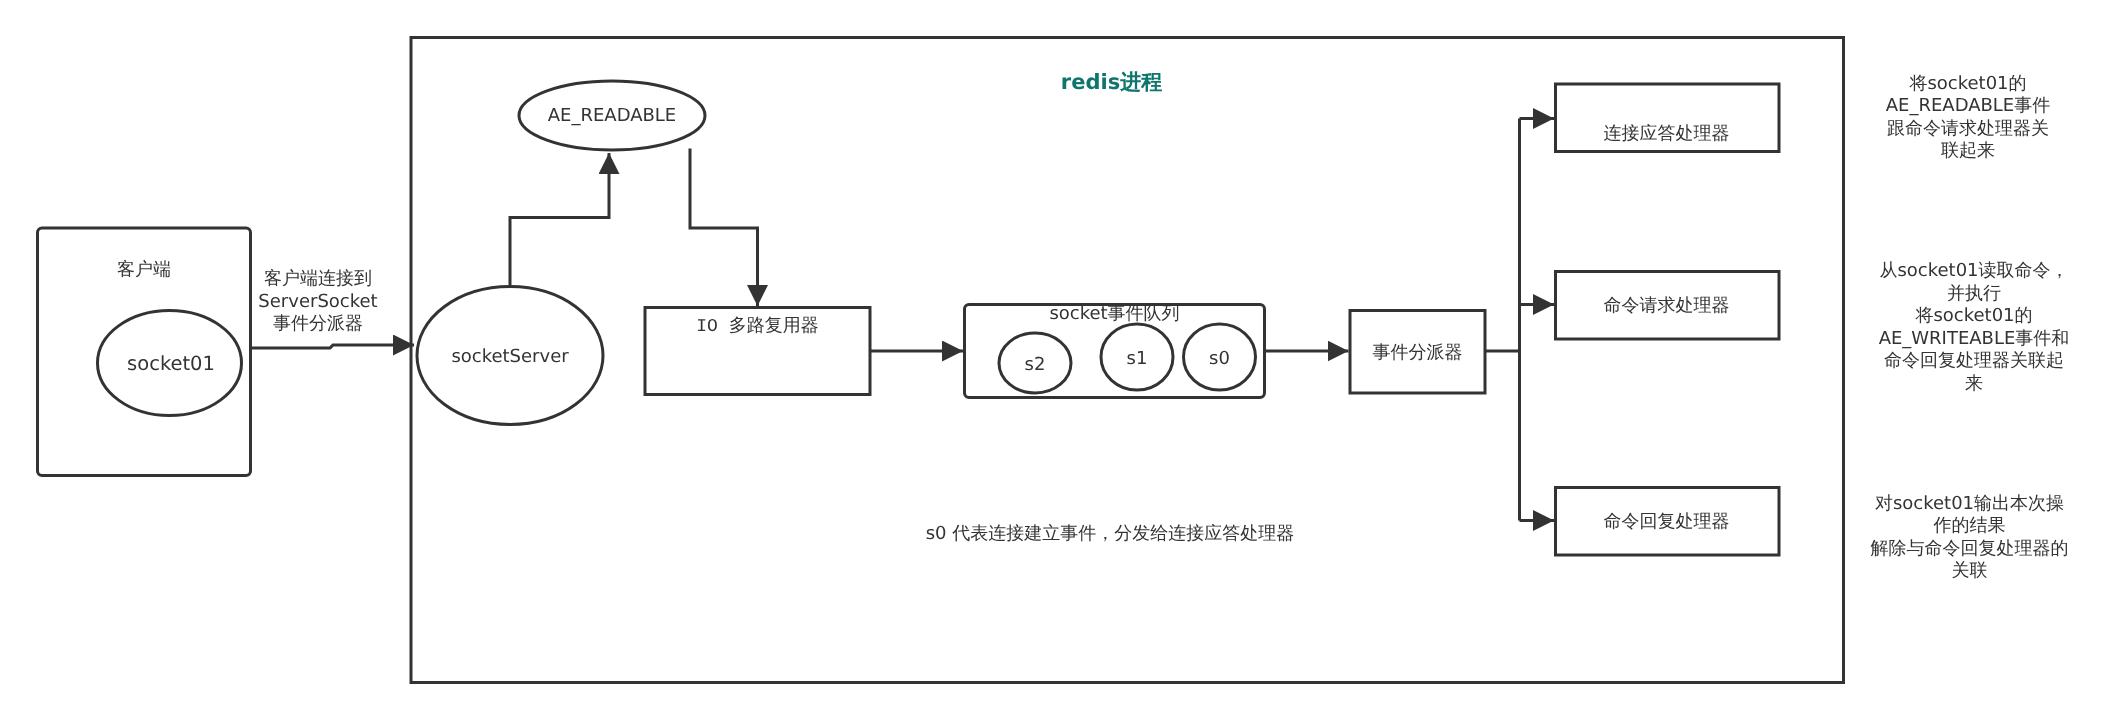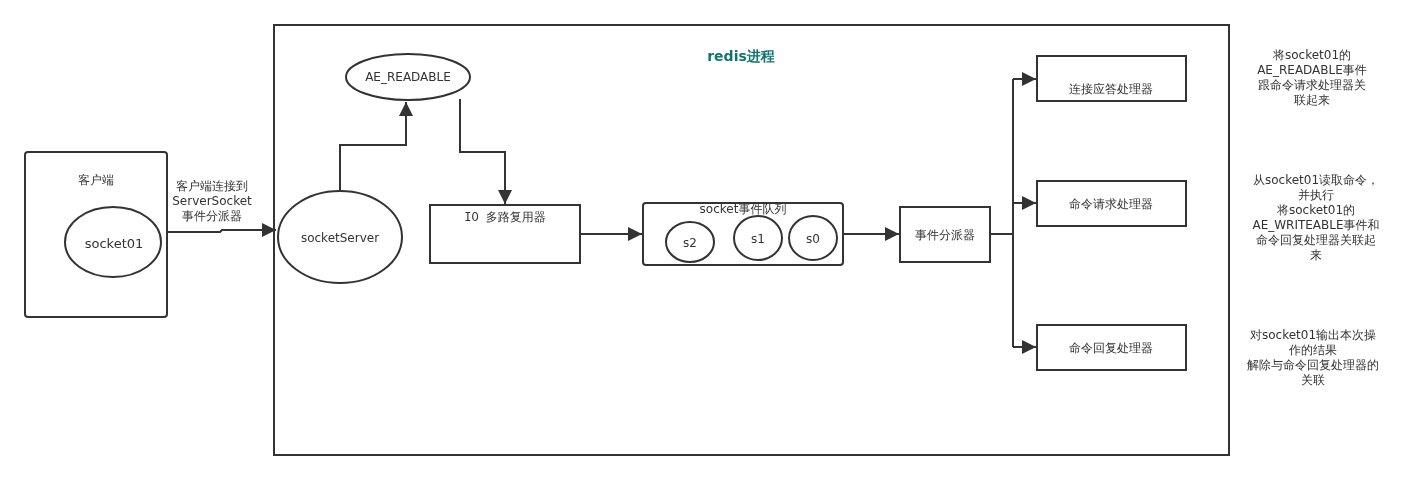--- a/index.html
+++ b/index.html
@@ -73,20 +73,21 @@
 <div class="lbl center" style="left:743px;top:175px;margin-top:34px;">socket事件队列</div>
 <div class="lbl center" style="left:690px;top:243px;">s2</div>
 <div class="lbl center" style="left:758px;top:239px;">s1</div>
 <div class="lbl center" style="left:813px;top:239px;">s0</div>
 <div class="lbl center" style="left:945px;top:235px;">事件分派器</div>
 <div class="lbl center" style="left:1111px;top:89px;">连接应答处理器</div>
 <div class="lbl center" style="left:1111px;top:204px;">命令请求处理器</div>
 <div class="lbl center" style="left:1111px;top:348px;">命令回复处理器</div>
 
 <div class="lbl center multi" style="left:740px;top:356px;">
+  <span>s0 代表连接建立事件，分发给连接应答处理器</span>
 </div>
 
 <div class="lbl center multi" style="left:1312px;top:78px;">
   <span>将socket01的</span>
   <span>AE_READABLE事件</span>
   <span>跟命令请求处理器关</span>
   <span>联起来</span>
 </div>
 <div class="lbl center multi" style="left:1316px;top:218px;">
   <span>从socket01读取命令，</span>

